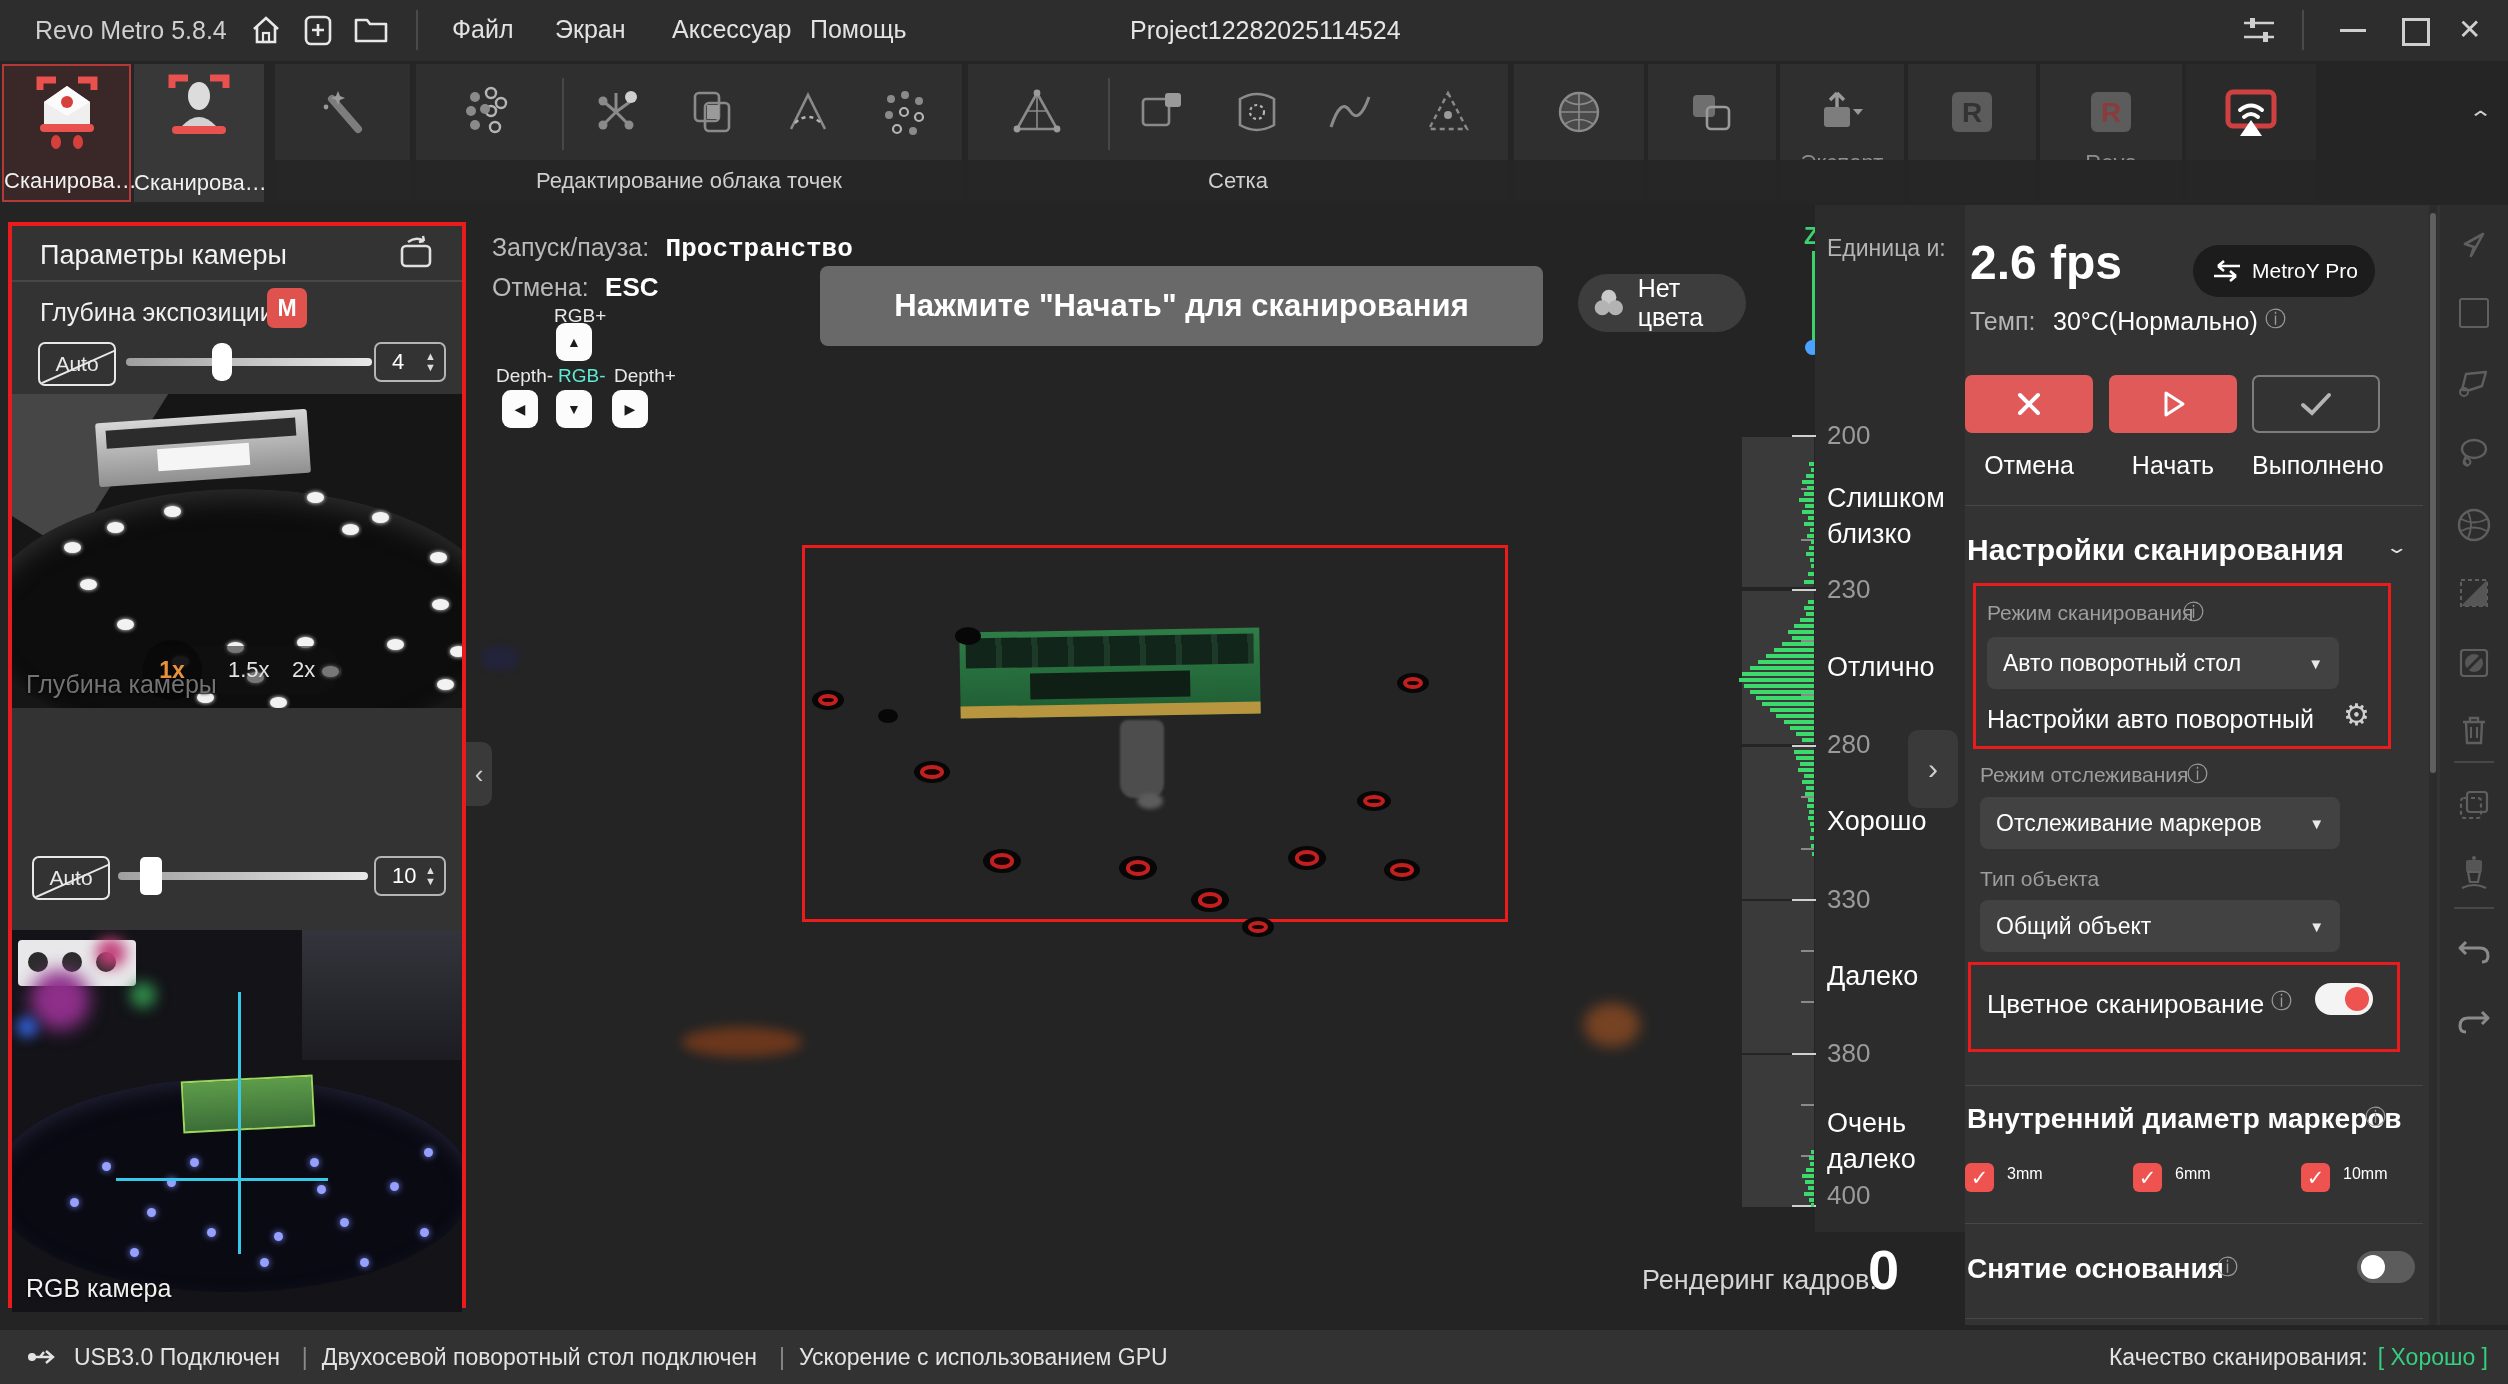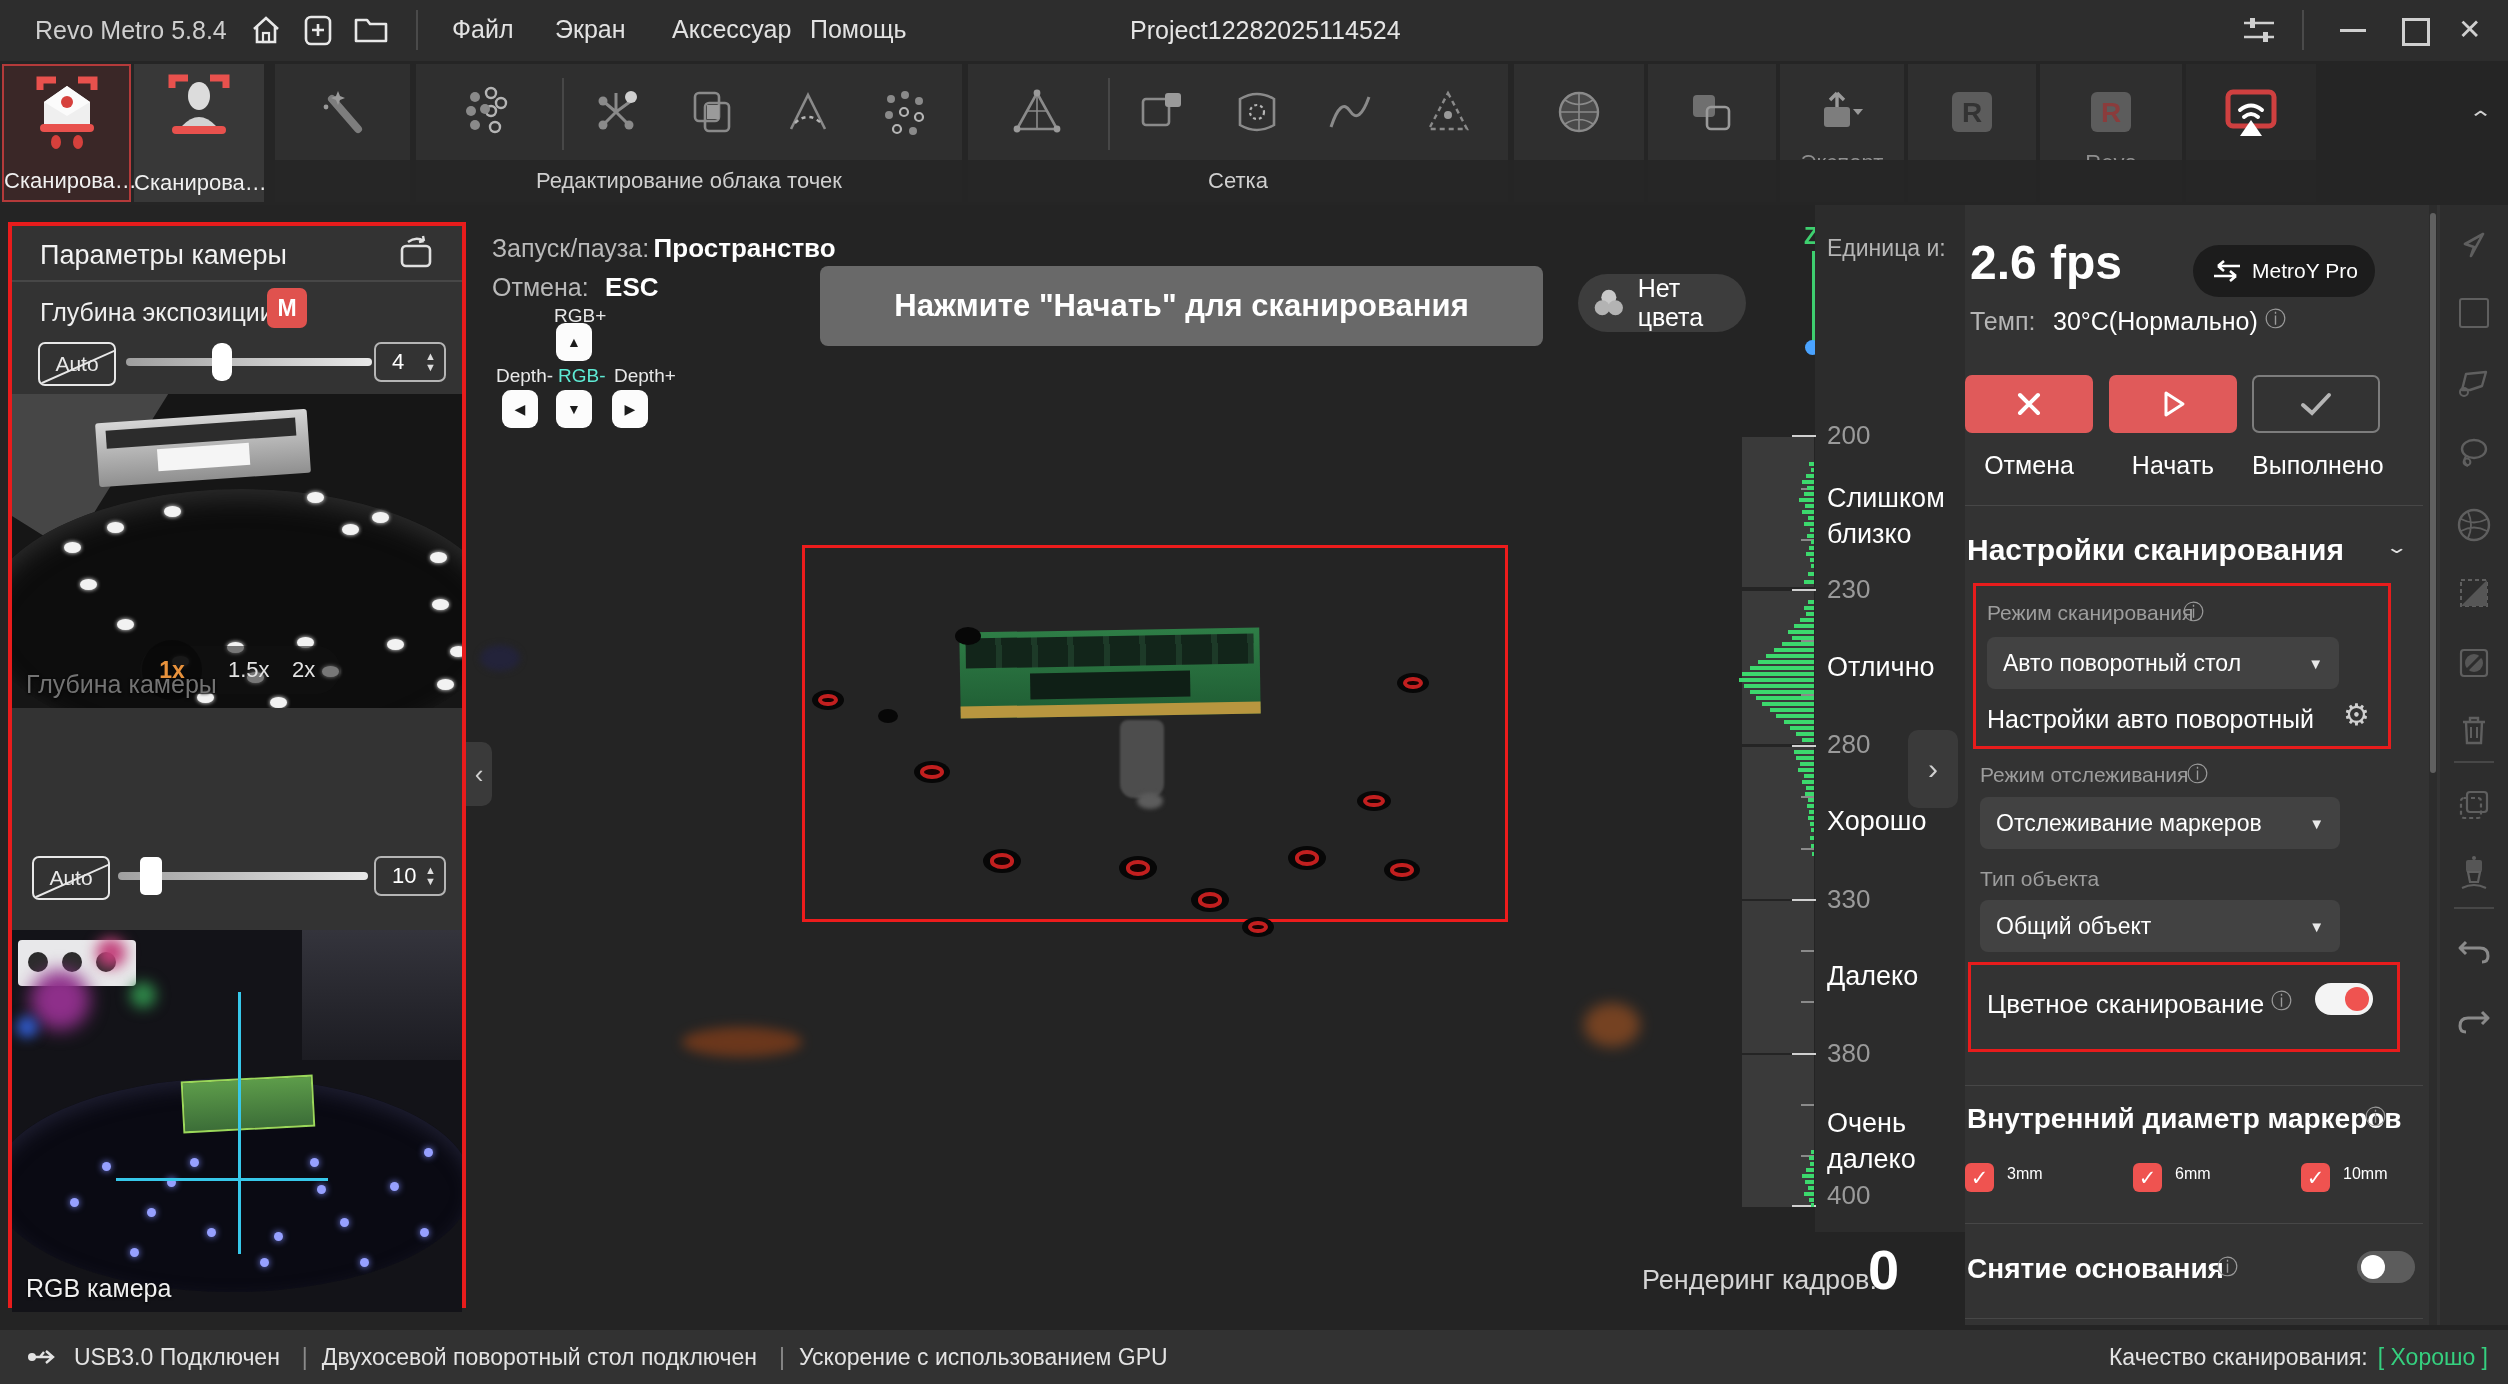--- a/index.html
+++ b/index.html
@@ -426,21 +426,21 @@
       <div class="abs" style="left:104px;top:248px;width:212px;height:3px;background:#37c8ea;"></div>
       <div class="txt" style="left:14px;top:344px;font-size:25px;color:#f0f0f0;text-shadow:0 1px 3px #000;">RGB камера</div>
     </div>
   </div>
 
   <div class="abs" style="left:466px;top:742px;width:26px;height:64px;background:#3a3a3a;border-radius:0 10px 10px 0;display:flex;align-items:center;justify-content:center;color:#cfcfcf;font-size:26px;">‹</div>
 
   <div class="abs" style="left:492px;top:205px;width:1253px;height:1125px;">
     <div class="txt" style="left:0px;top:28px;">
       <span class="hintlab">Запуск/пауза:</span>
-      <span class="hintval" style="margin-left:0;">Пространство</span>
+      <span class="hintval" style="margin-left:12px;font-family:Liberation Mono, monospace;">Пространство</span>
     </div>
     <div class="txt" style="left:0px;top:67px;">
       <span class="hintlab">Отмена:</span>
       <span class="hintval" style="margin-left:12px;">ESC</span>
     </div>
     <div class="txt" style="left:62px;top:100px;font-size:19px;color:#e8e8e8;">RGB+</div>
     <div class="key" style="left:64px;top:118px;">▲</div>
     <div class="txt" style="left:4px;top:160px;font-size:19px;color:#e8e8e8;">Depth-</div>
     <div class="txt" style="left:66px;top:160px;font-size:19px;color:#5eead4;">RGB-</div>
     <div class="txt" style="left:122px;top:160px;font-size:19px;color:#e8e8e8;">Depth+</div>

